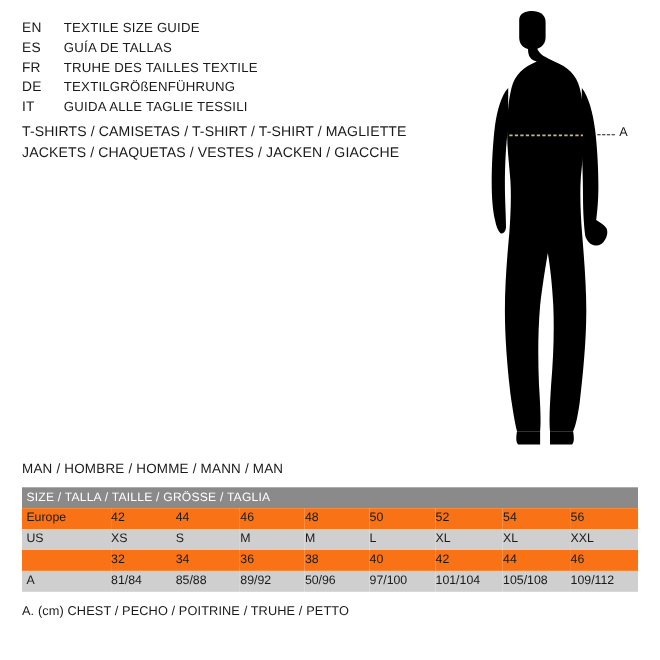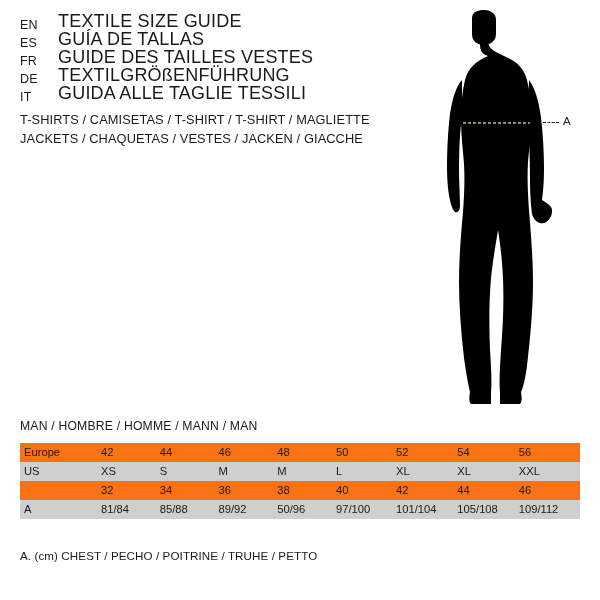--- a/index.html
+++ b/index.html
@@ -35,21 +35,21 @@
     height: 18px;
     font-size: 12.5px;
     letter-spacing: 0.2px;
   }
   .lang-code {
     width: 38px;
     flex: none;
     font-size: 12.5px;
   }
   .lang-text {
-    font-size: 18px;
+    font-size: 12px;
   }
 
   
   .cat-block {
     position: absolute;
     left: 20px;
     top: 110px;
     width: 360px;
   }
   .cat-line {
@@ -137,21 +137,21 @@
     <div class="lang-row">
       <span class="lang-code">EN</span>
       <span class="lang-text">TEXTILE SIZE GUIDE</span>
     </div>
     <div class="lang-row">
       <span class="lang-code">ES</span>
       <span class="lang-text">GUÍA DE TALLAS</span>
     </div>
     <div class="lang-row">
       <span class="lang-code">FR</span>
-      <span class="lang-text">GUIDE DES TAILLES VESTES</span>
+      <span class="lang-text">TRUHE DES TAILLES TEXTILE</span>
     </div>
     <div class="lang-row">
       <span class="lang-code">DE</span>
       <span class="lang-text">TEXTILGRÖßENFÜHRUNG</span>
     </div>
     <div class="lang-row">
       <span class="lang-code">IT</span>
       <span class="lang-text">GUIDA ALLE TAGLIE TESSILI</span>
     </div>
   </div>
@@ -214,20 +214,23 @@
       </g>
     </svg>
     <div class="dash-lead"></div>
     <div class="measure-label">A</div>
   </div>
 
   <div class="man-title">MAN / HOMBRE / HOMME / MANN / MAN</div>
 
   <table class="size-table">
     <tbody>
+      <tr class="row-head">
+        <td class="c-label" colspan="9">SIZE / TALLA / TAILLE / GRÖSSE / TAGLIA</td>
+      </tr>
       <tr class="row-light">
         <td class="c-label">Europe</td>
         <td class="c-val">42</td>
         <td class="c-val">44</td>
         <td class="c-val">46</td>
         <td class="c-val">48</td>
         <td class="c-val">50</td>
         <td class="c-val">52</td>
         <td class="c-val">54</td>
         <td class="c-val">56</td>

